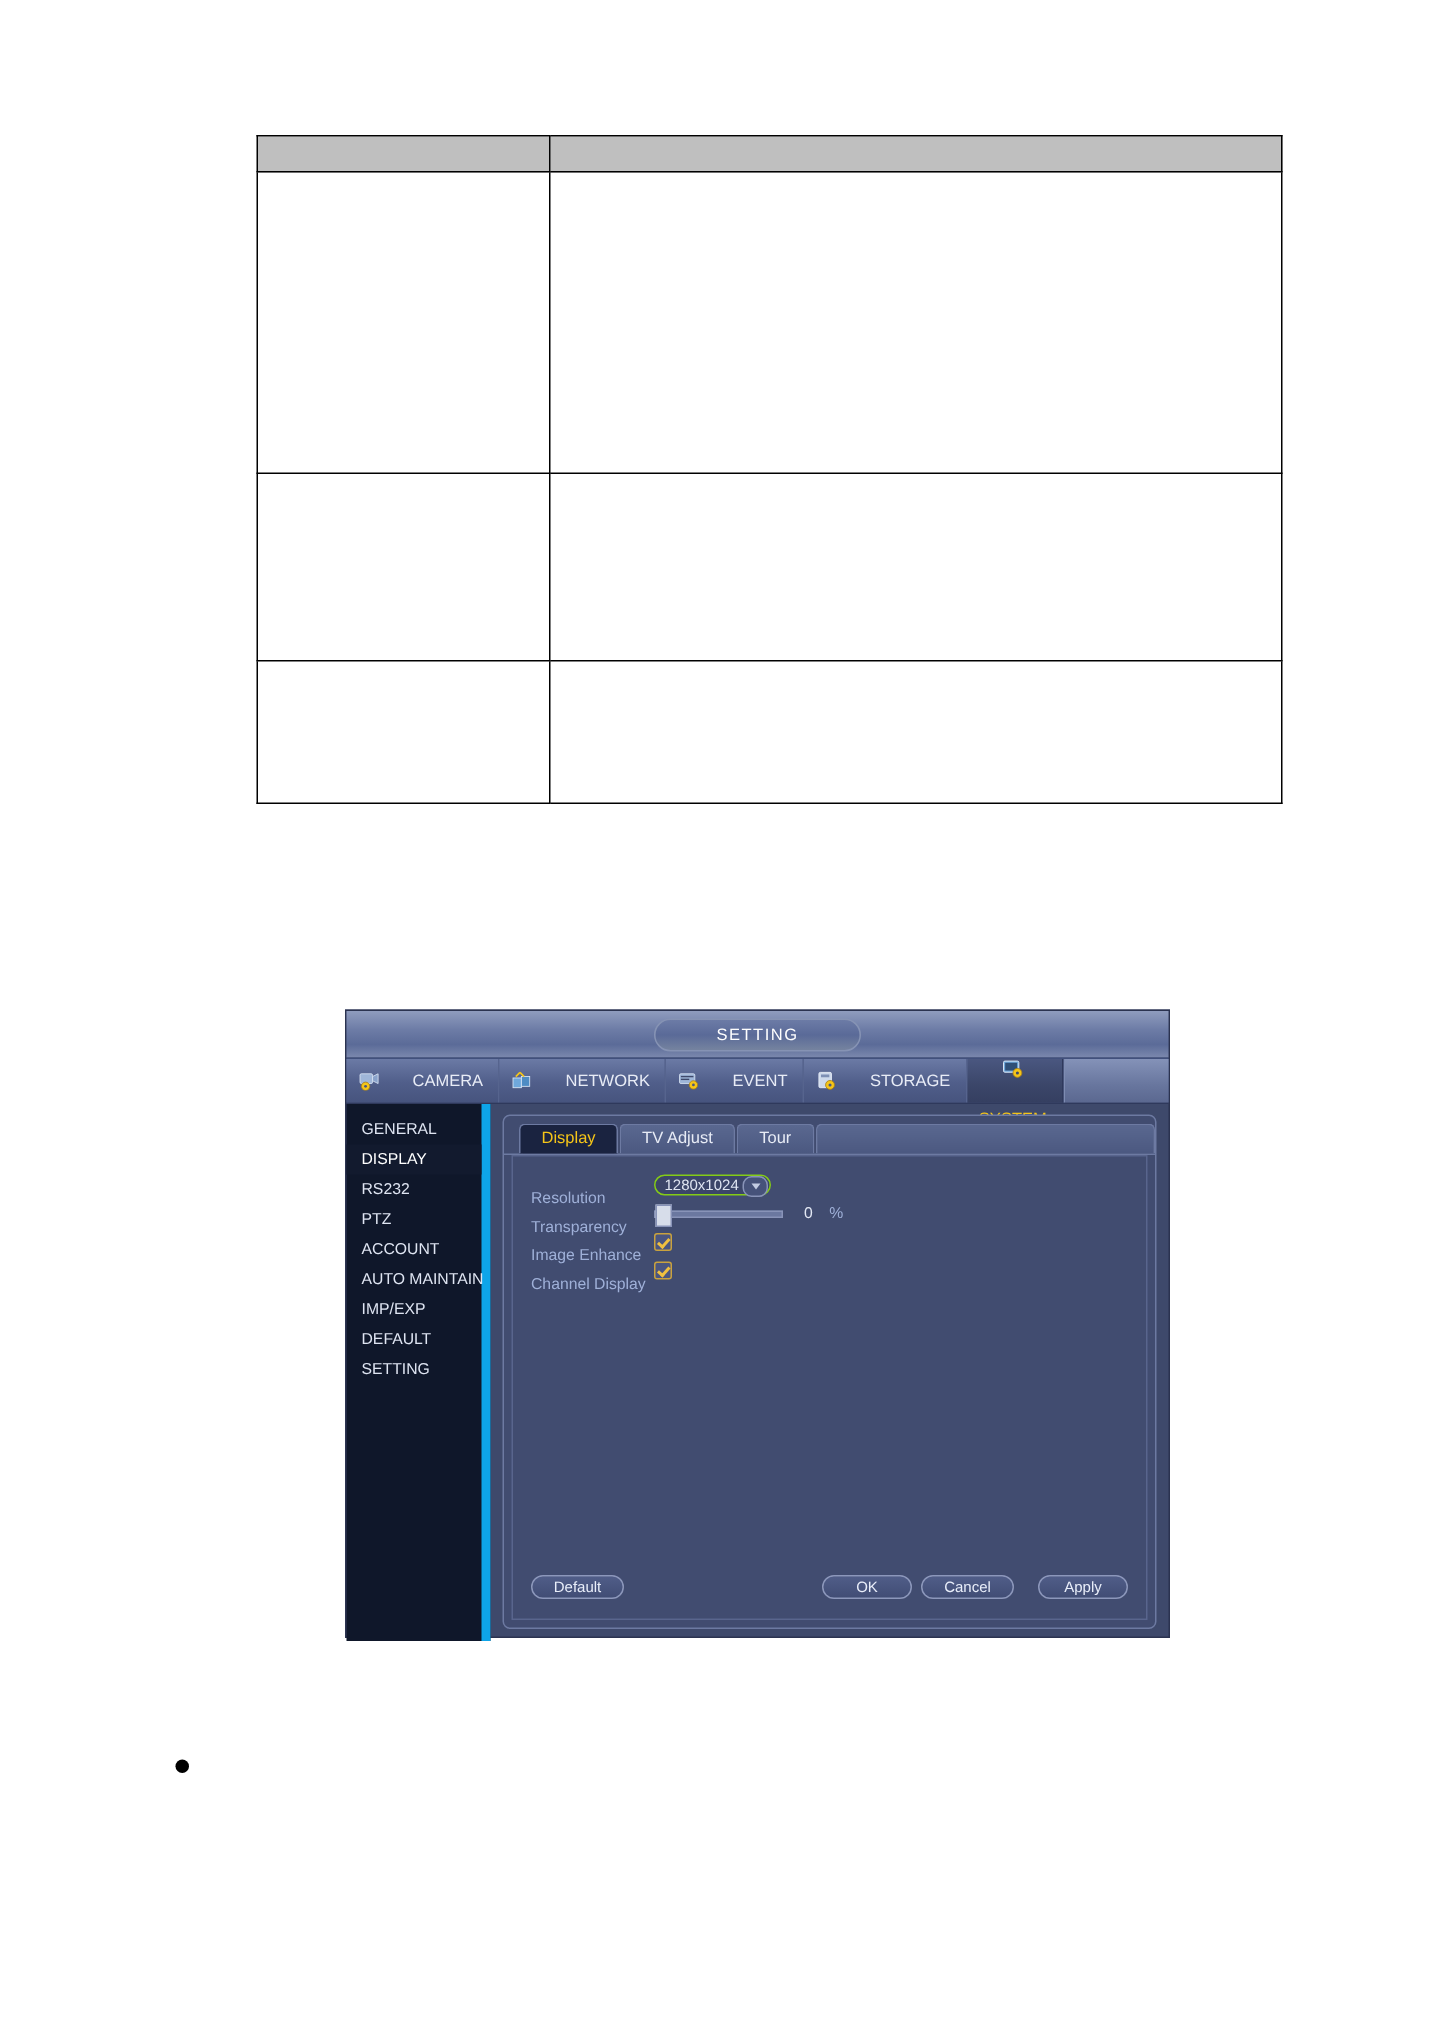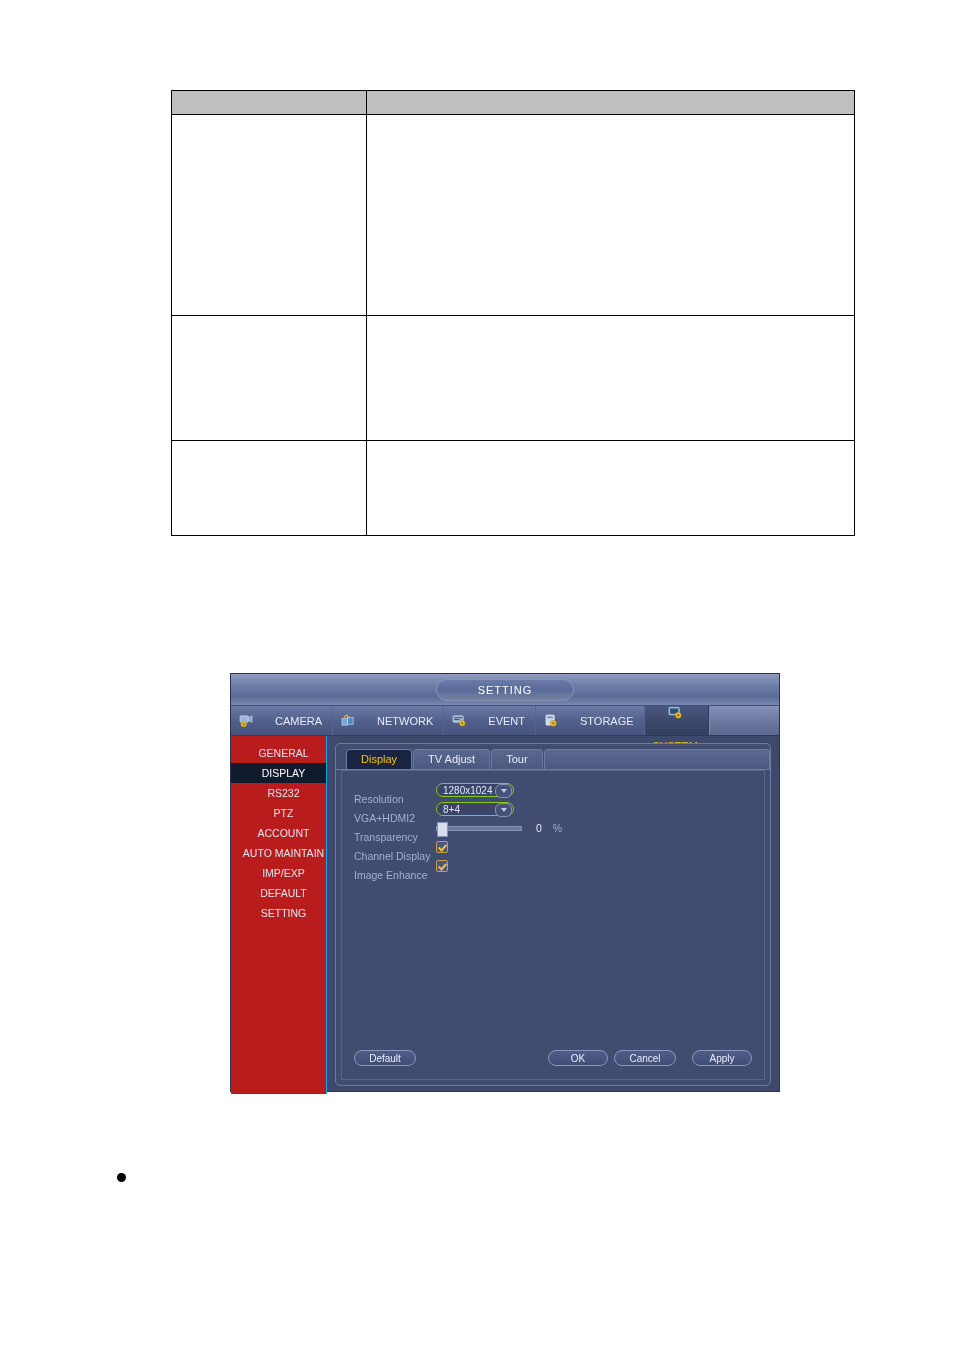--- a/index.html
+++ b/index.html
@@ -118,25 +118,24 @@
 
   
   .dvr-body {
     position: relative;
     height: 358px;
     display: flex;
   }
   .dvr-sidebar {
     width: 96px;
     flex: 0 0 96px;
-    background: #b91c1c;
-    border-right: 1px solid #0ea5e9;
+    background: #0f172a;
+    border-right: 6px solid #0ea5e9;
     padding-top: 7px;
     box-sizing: border-box;
-    text-align: center;
   }
   .side-item {
     height: 20px;
     line-height: 20px;
     padding-left: 10px;
     font-size: 10.5px;
     color: #dfe5f2;
     white-space: nowrap;
   }
   .side-item.selected {
@@ -495,49 +494,40 @@
             <div class="form-row">
               <div class="form-label">Resolution</div>
               <div class="combo">
                 <span>1280x1024</span>
                 <span class="arrowbox">
                     <span class="caret"></span>
                   </span>
               </div>
             </div>
 
-            <div class="form-row">
-              <div class="form-label">VGA+HDMI2</div>
-              <div class="combo">
-                <span>8+4</span>
-                <span class="arrowbox">
-                    <span class="caret"></span>
-                  </span>
-              </div>
-            </div>
 
             <div class="form-row">
               <div class="form-label">Transparency</div>
               <div class="slider-wrap">
                 <div class="slider-track">
                   <div class="slider-thumb"></div>
                 </div>
                 <div class="slider-value">0</div>
                 <div class="slider-unit">%</div>
               </div>
             </div>
 
 
             <div class="form-row">
-              <div class="form-label">Channel Display</div>
+              <div class="form-label">Image Enhance</div>
               <div class="chk on"></div>
             </div>
 
             <div class="form-row">
-              <div class="form-label">Image Enhance</div>
+              <div class="form-label">Channel Display</div>
               <div class="chk on"></div>
             </div>
 
 
           </div>
 
           <div class="btn-row">
             <div class="btn btn-default">Default</div>
             <div class="btn btn-ok">OK</div>
             <div class="btn btn-cancel">Cancel</div>

